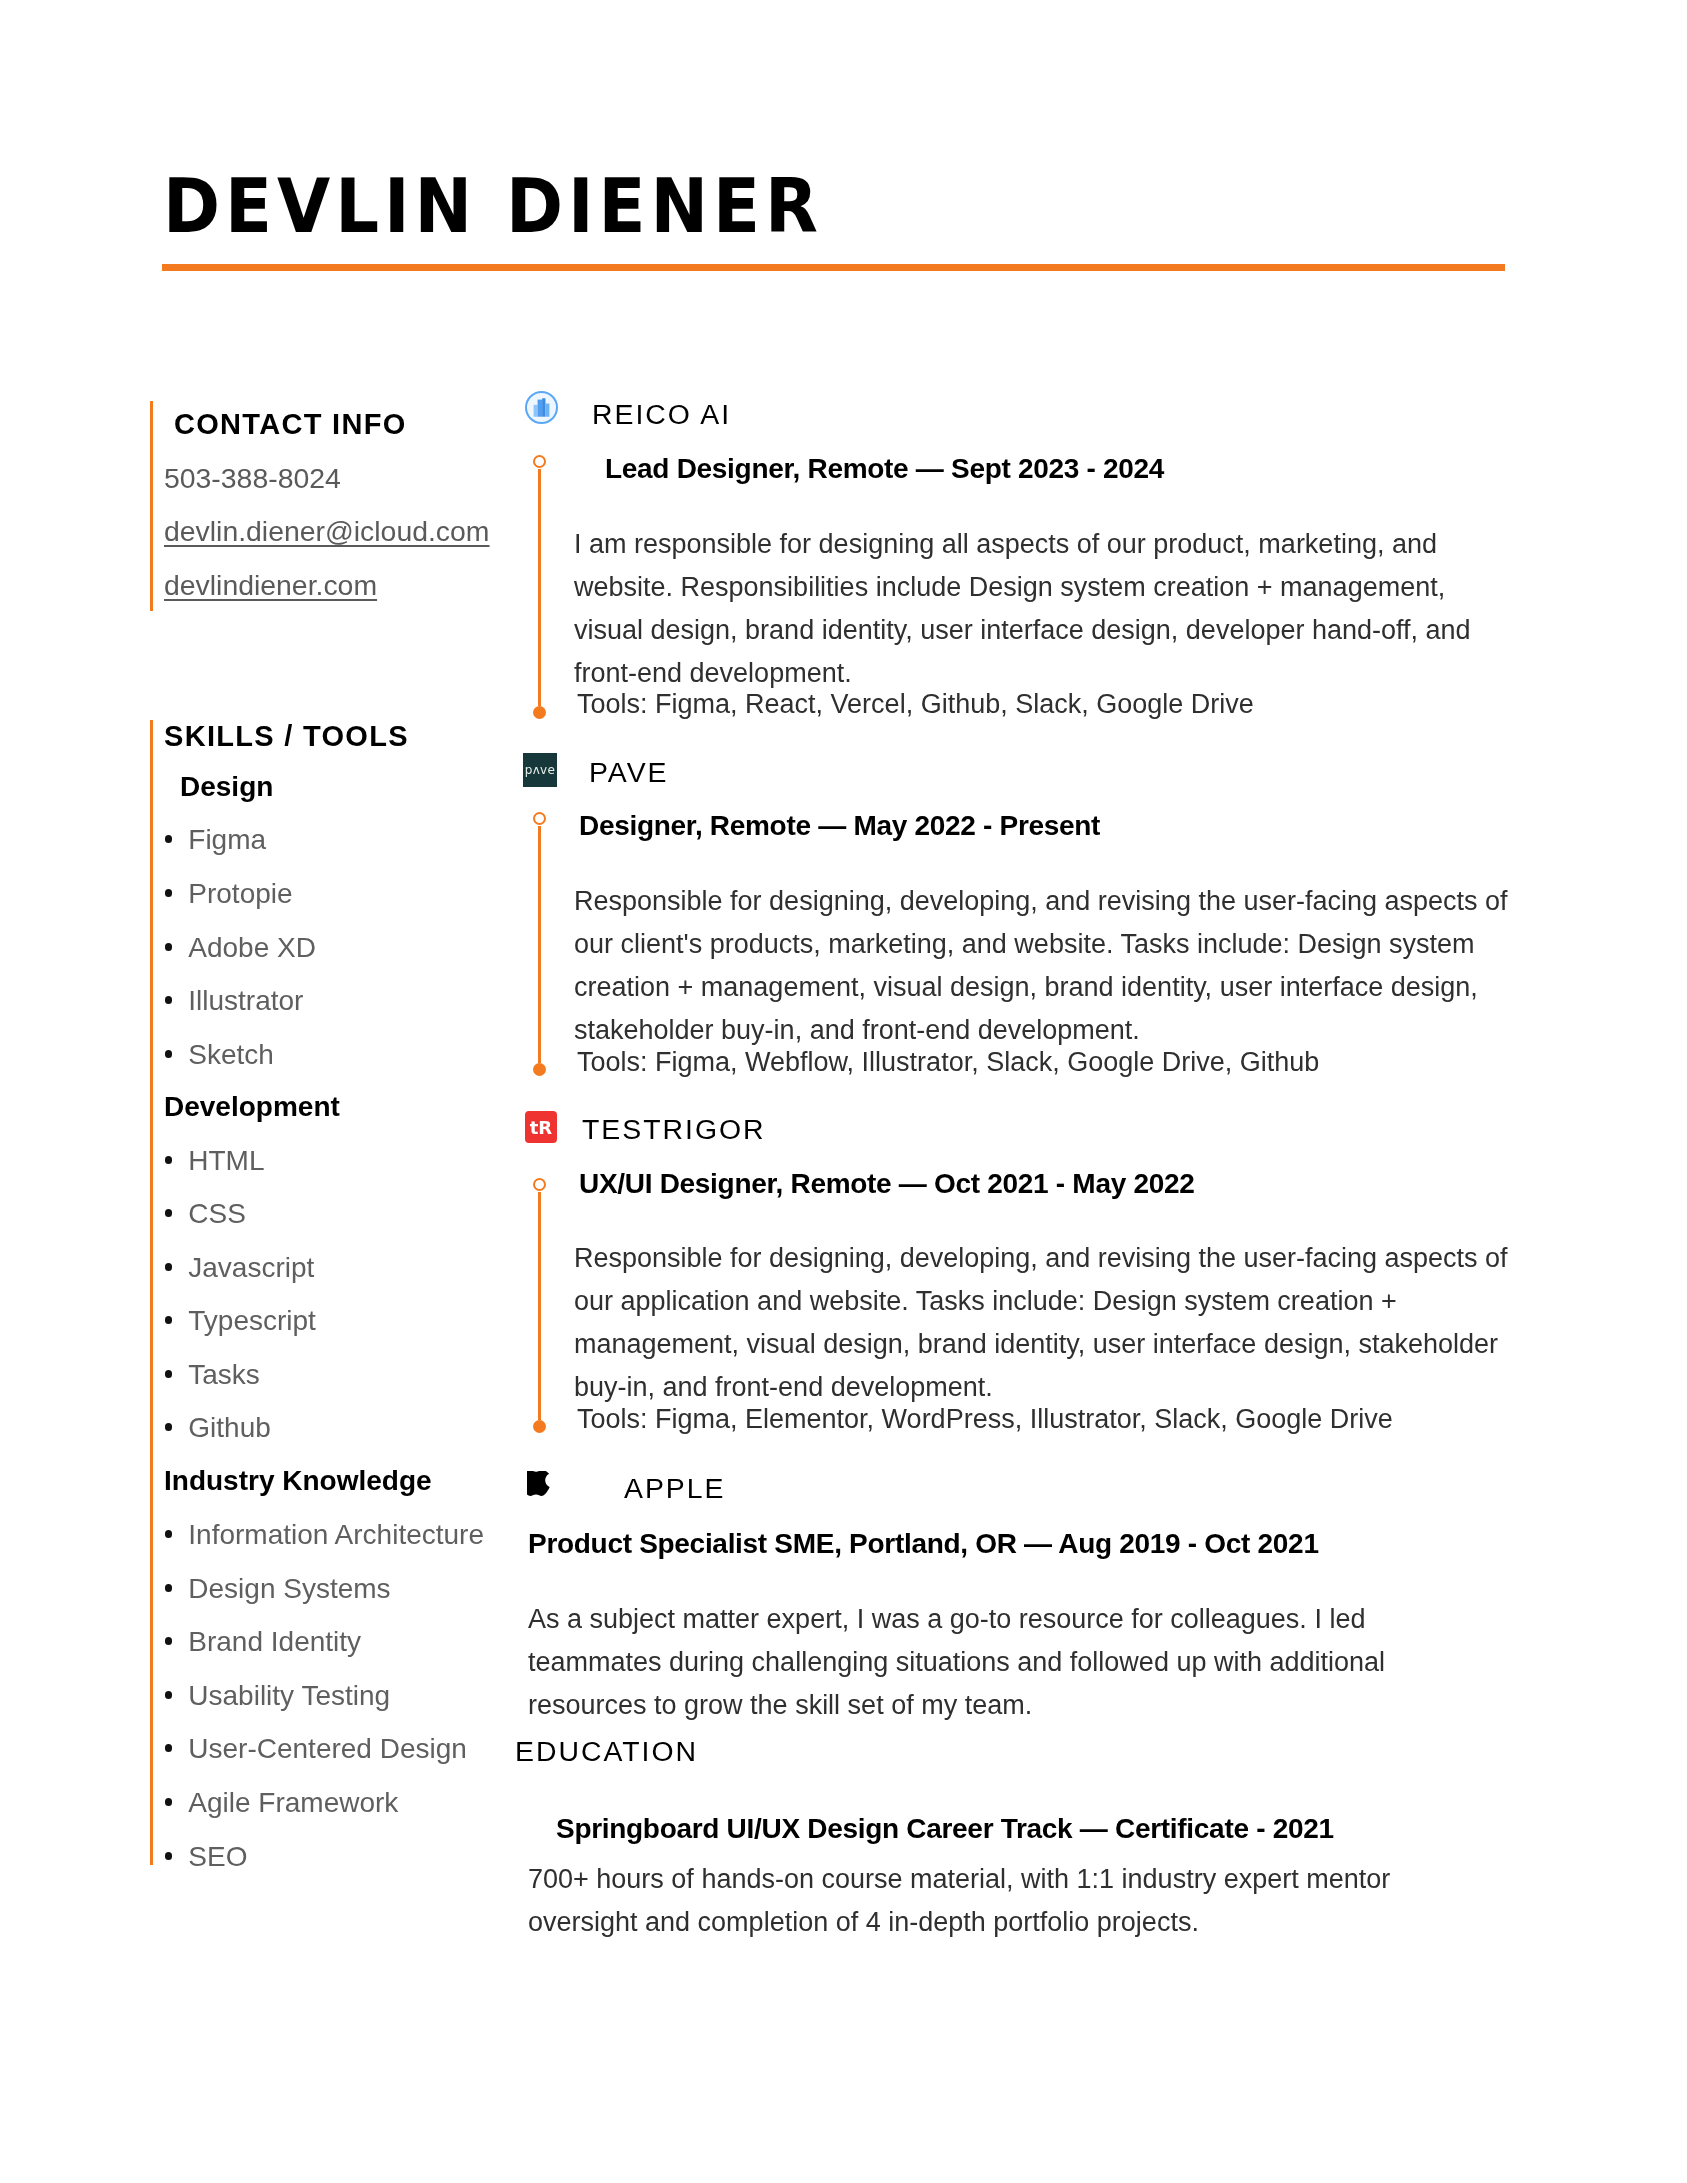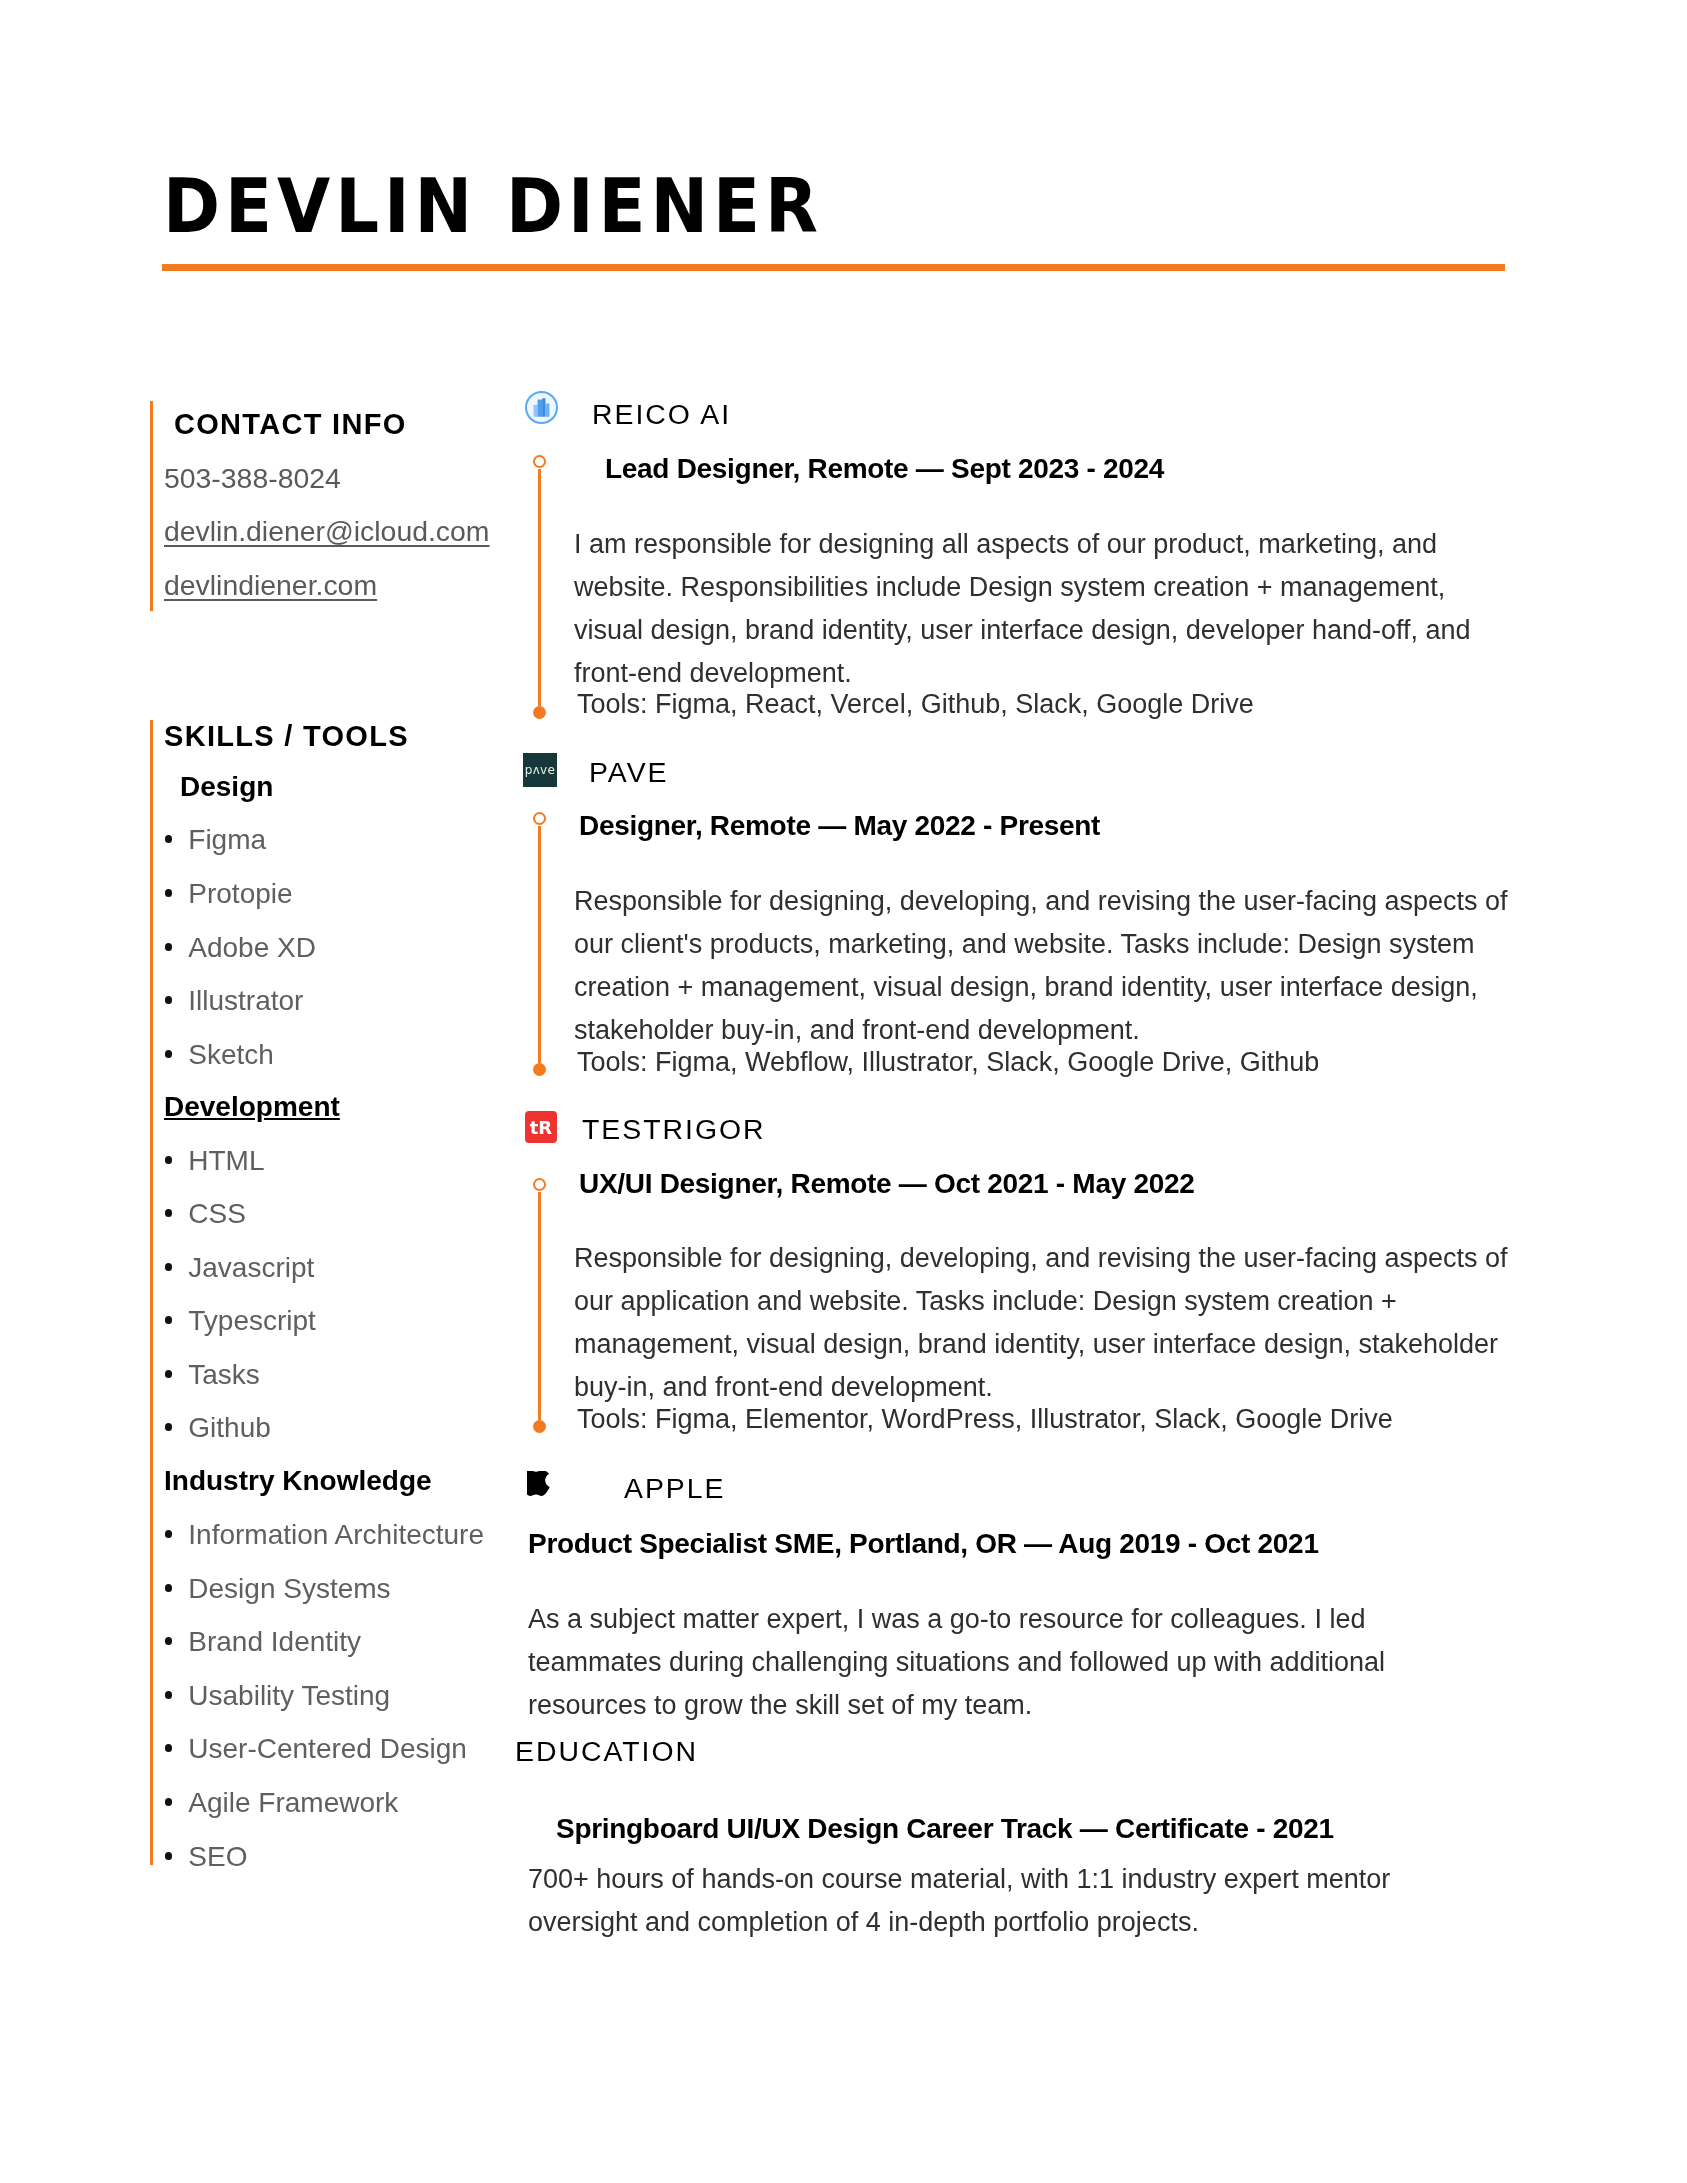--- a/index.html
+++ b/index.html
@@ -52,21 +52,21 @@
 <div class="abs vbar" style="left:150px; top:720px; height:1145px;"></div>
 <div class="abs sec-head" style="left:164px; top:722px;">SKILLS / TOOLS</div>
 
 <div id="skills-list">
     <div class="abs sub-head" style="left: 180px; top: 773px;">Design</div>
     <div class="abs skill" style="left: 165px; top: 826px;"><span class="bullet"></span><span>Figma</span></div>
     <div class="abs skill" style="left: 165px; top: 880px;"><span class="bullet"></span><span>Protopie</span></div>
     <div class="abs skill" style="left: 165px; top: 934px;"><span class="bullet"></span><span>Adobe XD</span></div>
     <div class="abs skill" style="left: 165px; top: 987px;"><span class="bullet"></span><span>Illustrator</span></div>
     <div class="abs skill" style="left: 165px; top: 1041px;"><span class="bullet"></span><span>Sketch</span></div>
-    <div class="abs sub-head" style="left: 164px; top: 1093px; text-decoration: underline;">Development</div>
+    <div class="abs sub-head" style="left: 164px; top: 1093px;">Development</div>
     <div class="abs skill" style="left: 165px; top: 1147px;"><span class="bullet"></span><span>HTML</span></div>
     <div class="abs skill" style="left: 165px; top: 1200px;"><span class="bullet"></span><span>CSS</span></div>
     <div class="abs skill" style="left: 165px; top: 1254px;"><span class="bullet"></span><span>Javascript</span></div>
     <div class="abs skill" style="left: 165px; top: 1307px;"><span class="bullet"></span><span>Typescript</span></div>
     <div class="abs skill" style="left: 165px; top: 1361px;"><span class="bullet"></span><span>Tasks</span></div>
     <div class="abs skill" style="left: 165px; top: 1414px;"><span class="bullet"></span><span>Github</span></div>
     <div class="abs sub-head" style="left: 164px; top: 1467px;">Industry Knowledge</div>
     <div class="abs skill" style="left: 165px; top: 1521px;"><span class="bullet"></span><span>Information Architecture</span></div>
     <div class="abs skill" style="left: 165px; top: 1575px;"><span class="bullet"></span><span>Design Systems</span></div>
     <div class="abs skill" style="left: 165px; top: 1628px;"><span class="bullet"></span><span>Brand Identity</span></div>

